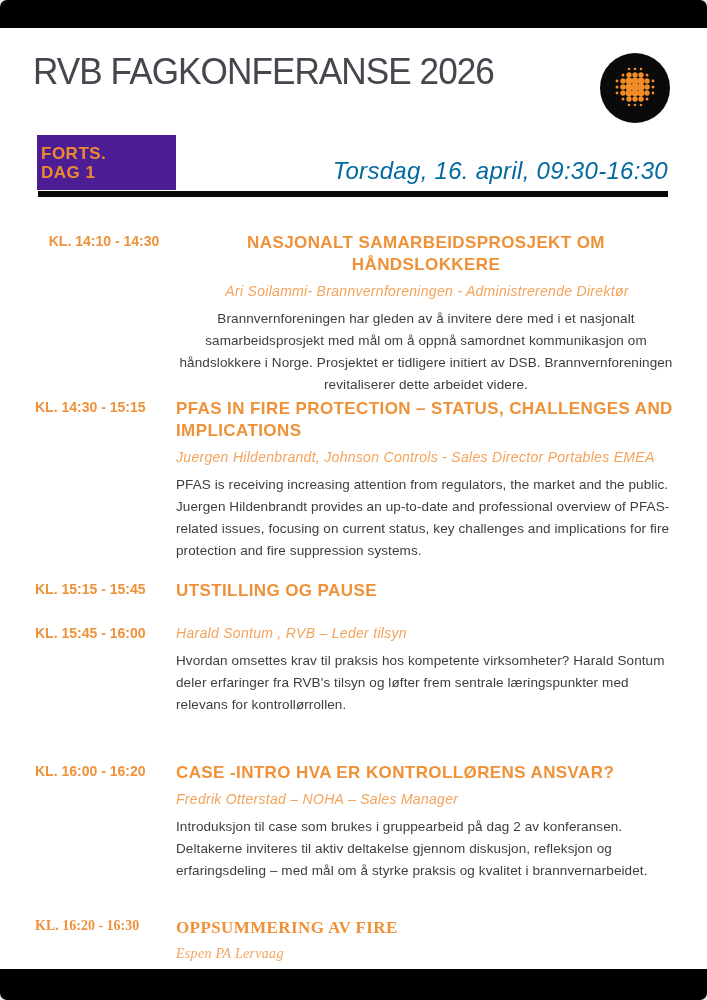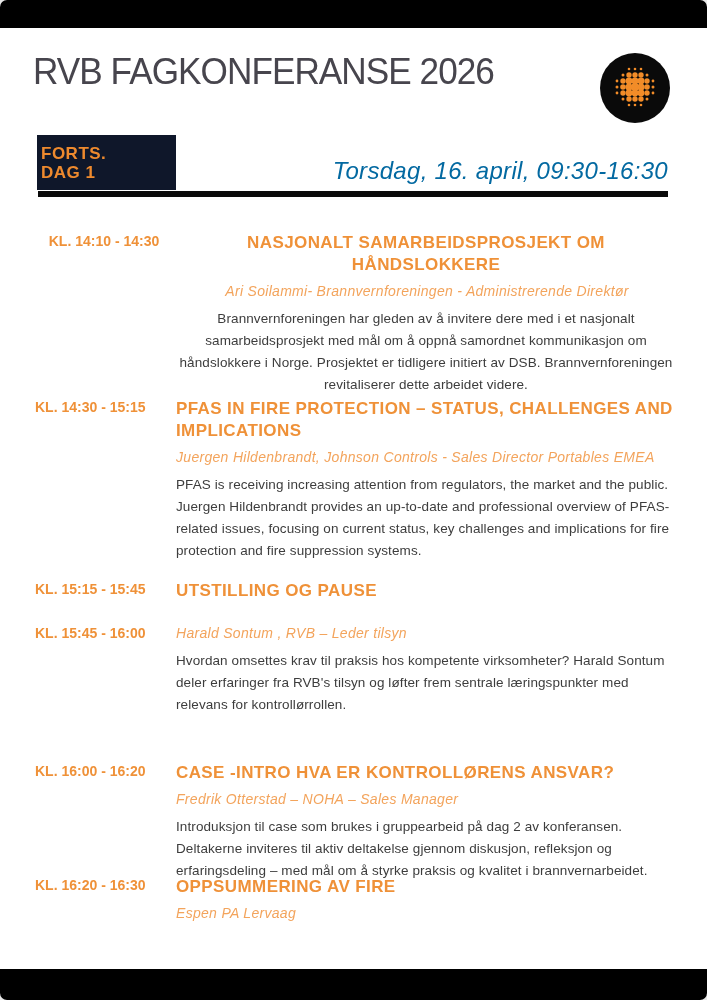--- a/index.html
+++ b/index.html
@@ -27,21 +27,21 @@
     font-size: 37px; font-weight: 400; color: #47454d;
     letter-spacing: -1px; white-space: nowrap;
     transform: scaleX(0.95); transform-origin: left top;
   }
   .logo {
     position: absolute; left: 600px; top: 53px;
     width: 70px; height: 70px;
   }
   .badge {
     position: absolute; left: 37px; top: 135px;
-    width: 139px; height: 55px; background: #0f172a;
+    width: 139px; height: 55px; background: #4c1d95;
     padding: 9px 0 0 4px;
   }
   .badge .line {
     font-size: 17px; font-weight: 700; color: #ee8a2e;
     line-height: 19px; letter-spacing: 0.5px;
   }
   .day-date {
     position: absolute; right: 39px; top: 157px;
     font-size: 24px; font-style: italic; font-weight: 400;
     color: #0369a1; letter-spacing: 0.3px; white-space: nowrap;
@@ -70,21 +70,21 @@
   }
   .row .session-desc {
     font-size: 13.5px; color: #3d3d3d; line-height: 22px;
     letter-spacing: 0.1px; max-width: 500px;
   }
   .r1 { top: 232px; text-align: center; }
   .r2 { top: 398px; }
   .r3 { top: 580px; }
   .r4 { top: 624px; }
   .r5 { top: 762px; }
-  .r6 { top: 876px; }
+  .r6 { top: 917px; font-family: Liberation Serif, serif; }
 </style>
 </head>
 <body>
 
 <div class="page">
 
   <div class="topbar"></div>
 
   <h1 class="page-title">RVB FAGKONFERANSE 2026</h1>
 

